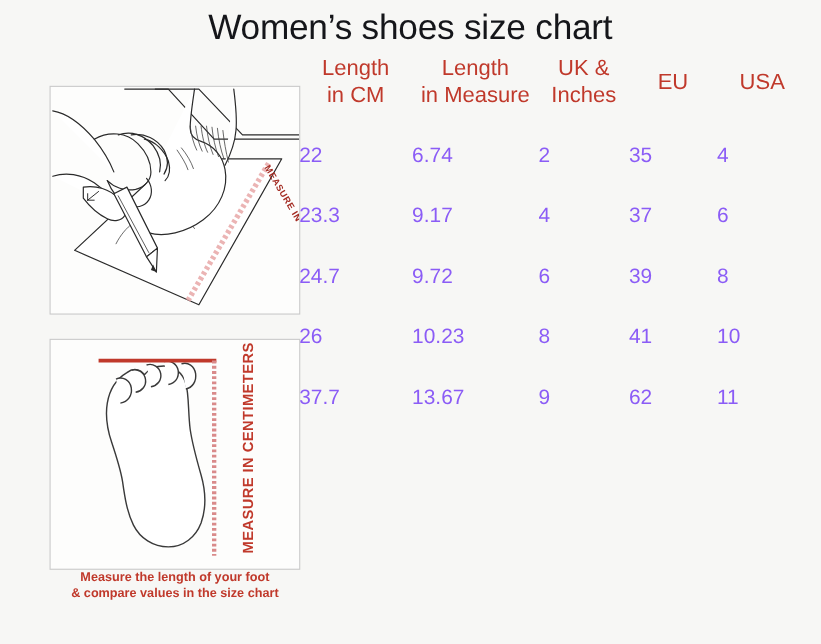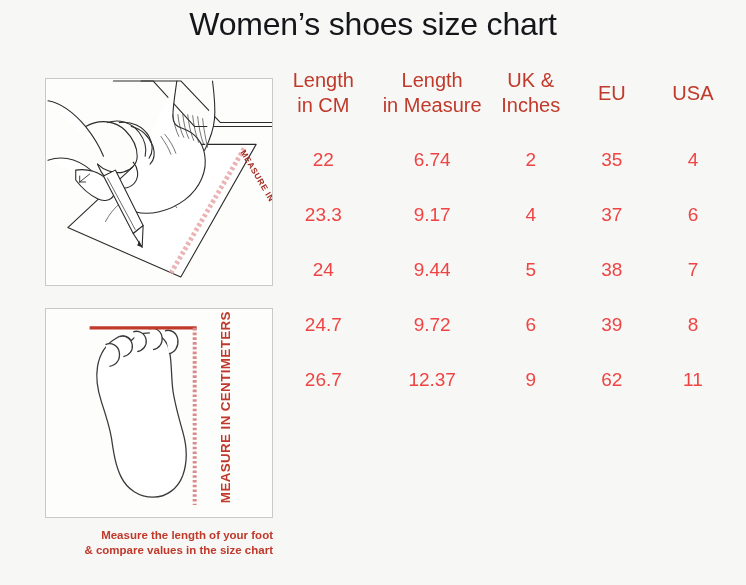--- a/index.html
+++ b/index.html
@@ -43,52 +43,51 @@
     border: 1px solid #c9c9c9;
     background: #fdfdfc;
     overflow: hidden;
   }
   #panel-trace { height: 208px; }
   #panel-outline { height: 210px; margin-top: 22px; }
 
   .panel svg { display: block; width: 100%; height: 100%; }
 
   #measure-caption {
-    margin-top: 10px;
-    text-align: right;
+    text-align: center;
     color: #c0392b;
     font-size: 11.5px;
     font-weight: bold;
     line-height: 15px;
   }
   #measure-caption .cap-line { display: block; }
 
   
   #size-table {
     position: absolute;
     left: 272px;
-    top: 68px;
+    top: 50px;
     width: 462px;
     border-collapse: collapse;
     table-layout: fixed;
   }
   #size-table th {
     color: #c0392b;
     font-size: 20px;
     font-weight: 400;
     line-height: 25px;
     vertical-align: middle;
     padding: 0 0 14px 0;
     text-align: center;
   }
   #size-table td {
-    color: #ef4444;
+    color: #8b5cf6;
     font-size: 19px;
     font-weight: 400;
-    text-align: center;
+    text-align: left;
     height: 55px;
     vertical-align: middle;
     padding: 0;
     margin-left: 20px;
   }
   col.c-cm     { width: 100px; }
   col.c-in     { width: 112px; }
   col.c-uk     { width: 80px;  }
   col.c-eu     { width: 78px;  }
   col.c-usa    { width: 80px;  }
@@ -233,34 +232,34 @@
       <td>4</td>
     </tr>
     <tr>
       <td>23.3</td>
       <td>9.17</td>
       <td>4</td>
       <td>37</td>
       <td>6</td>
     </tr>
     <tr>
-      <td>24</td>
-      <td>9.44</td>
-      <td>5</td>
-      <td>38</td>
-      <td>7</td>
-    </tr>
-    <tr>
       <td>24.7</td>
       <td>9.72</td>
       <td>6</td>
       <td>39</td>
       <td>8</td>
     </tr>
     <tr>
-      <td>26.7</td>
-      <td>12.37</td>
+      <td>26</td>
+      <td>10.23</td>
+      <td>8</td>
+      <td>41</td>
+      <td>10</td>
+    </tr>
+    <tr>
+      <td>37.7</td>
+      <td>13.67</td>
       <td>9</td>
       <td>62</td>
       <td>11</td>
     </tr>
   </tbody>
 </table>
 
 </body></html>

